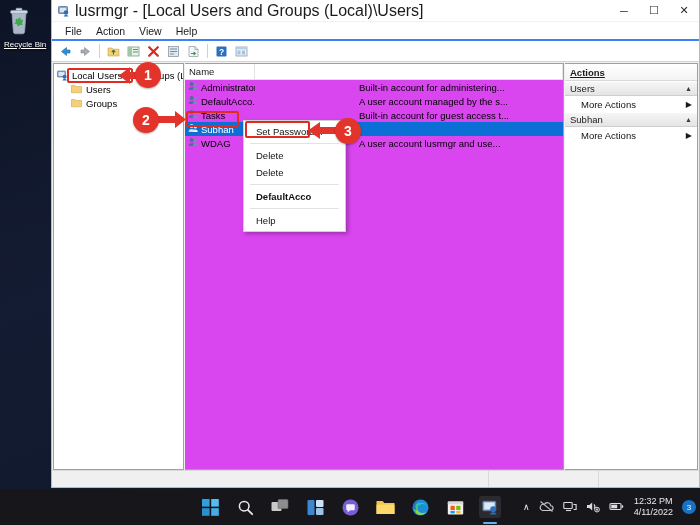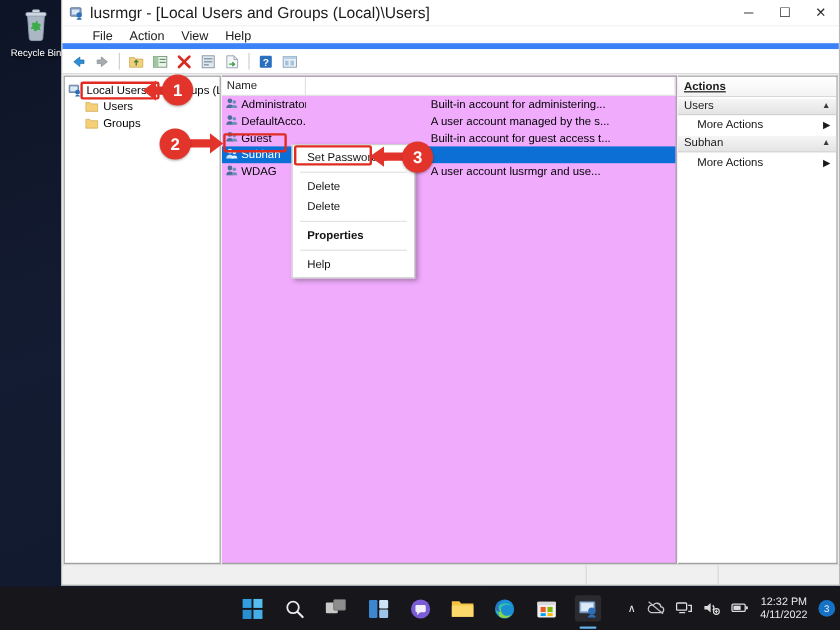--- a/index.html
+++ b/index.html
@@ -12,25 +12,25 @@
   #desktop {
     position: relative;
     width: 700px; height: 525px;
     background: linear-gradient(160deg, #0d1426 0%, #141c33 40%, #0e1628 100%);
     overflow: hidden;
   }
   
   .desk-icon {
     position: absolute;
     width: 52px;
-    text-align: center;
     color: #fff;
     font-size: 8px;
     line-height: 9px;
     text-shadow: 0 1px 2px rgba(0,0,0,.9);
+    text-decoration: underline;
   }
   .desk-icon .glyph { display:block; margin: 0 auto 2px; }
   #icon-recycle { left: 4px; top: 6px; }
   #icon-edge { left: 4px; top: 56px; }
 
   
   #window {
     position: absolute;
     left: 51px; top: 0px;
     width: 649px; height: 488px;
@@ -41,38 +41,38 @@
   }
   #titlebar {
     height: 22px;
     background: #ffffff;
     display: flex; align-items: center;
     border-bottom: 1px solid #f2f2f2;
     flex: none;
   }
   #titlebar .app-icon { margin: 0 5px 0 6px; display:flex; }
   #titlebar .title {
-    font-size: 13px; color: #1b1b1b;
+    font-size: 16px; color: #1b1b1b;
     white-space: nowrap; overflow: hidden;
     flex: 1;
   }
   .winbtns { display:flex; height:22px; }
   .winbtn {
     width: 30px; height: 22px;
     display: flex; align-items: center; justify-content: center;
     font-size: 11px; color: #2b2b2b;
   }
 
   #menubar {
     height: 19px;
     background: #ffffff;
-    display: flex; 
-    padding-left: 18px;
+    display: flex; align-items: center;
+    padding-left: 6px;
     flex: none;
-    border-bottom: 5px solid #3b82f6;
+    border-bottom: 2px solid #3b82f6;
   }
   #menubar .mi {
     font-size: 10.5px; color: #202020;
     padding: 2px 7px;
   }
 
   #toolbar {
     height: 21px;
     background: #ffffff;
     border-bottom: 1px solid #d4d4d4;
@@ -98,21 +98,21 @@
   #tree-pane {
     width: 131px;
     background: #fff;
     border: 1px solid #a0a0a0;
     position: relative;
     overflow: hidden;
     flex: none;
   }
   #list-pane {
     flex: 1;
-    background: #f0abfc;
+    background: #d946ef;
     border: 1px solid #a0a0a0;
     border-left: none;
     margin-left: 1px;
     position: relative;
     overflow: hidden;
   }
   #actions-pane {
     width: 133px;
     background: #fff;
     border: 1px solid #a0a0a0;
@@ -461,21 +461,21 @@
         </div>
 
         <div class="lrow">
           <div class="cell c-name">
             <span><svg width="10" height="10" viewBox="0 0 10 10">
                   <circle cx="3.6" cy="3" r="2" fill="#4a6f9a"></circle>
                   <path d="M0.6 9 a3 3 0 0 1 6 0 Z" fill="#4a6f9a"></path>
                   <circle cx="7.3" cy="4" r="1.5" fill="#6f8fb5"></circle>
                   <path d="M4.8 9 a2.5 2.5 0 0 1 5 0 Z" fill="#6f8fb5"></path>
                 </svg></span>
-            <span>Guest</span>
+            <span>Tasks</span>
           </div>
           <div class="cell c-full"></div>
           <div class="cell c-desc">Built-in account for guest access t...</div>
         </div>
 
         <div class="lrow selected">
           <div class="cell c-name">
             <span><svg width="10" height="10" viewBox="0 0 10 10">
                   <circle cx="3.6" cy="3" r="2" fill="#cfe3f7"></circle>
                   <path d="M0.6 9 a3 3 0 0 1 6 0 Z" fill="#cfe3f7"></path>
@@ -539,21 +539,21 @@
     </div>
     <div class="cm-sep"></div>
     <div class="cm-item">
       <span>Delete</span>
     </div>
     <div class="cm-item">
       <span>Delete</span>
     </div>
     <div class="cm-sep"></div>
     <div class="cm-item bold">
-      <span>Properties</span>
+      <span>DefaultAcco</span>
     </div>
     <div class="cm-sep"></div>
     <div class="cm-item">
       <span>Help</span>
     </div>
   </div>
 
   <div class="ann-box" style="left:67px; top:68px; width:66px; height:15px;"></div>
   <div class="ann-box" style="left:186px; top:111px; width:53px; height:16px;"></div>
   <div class="ann-box" style="left:245px; top:121px; width:65px; height:17px;"></div>

